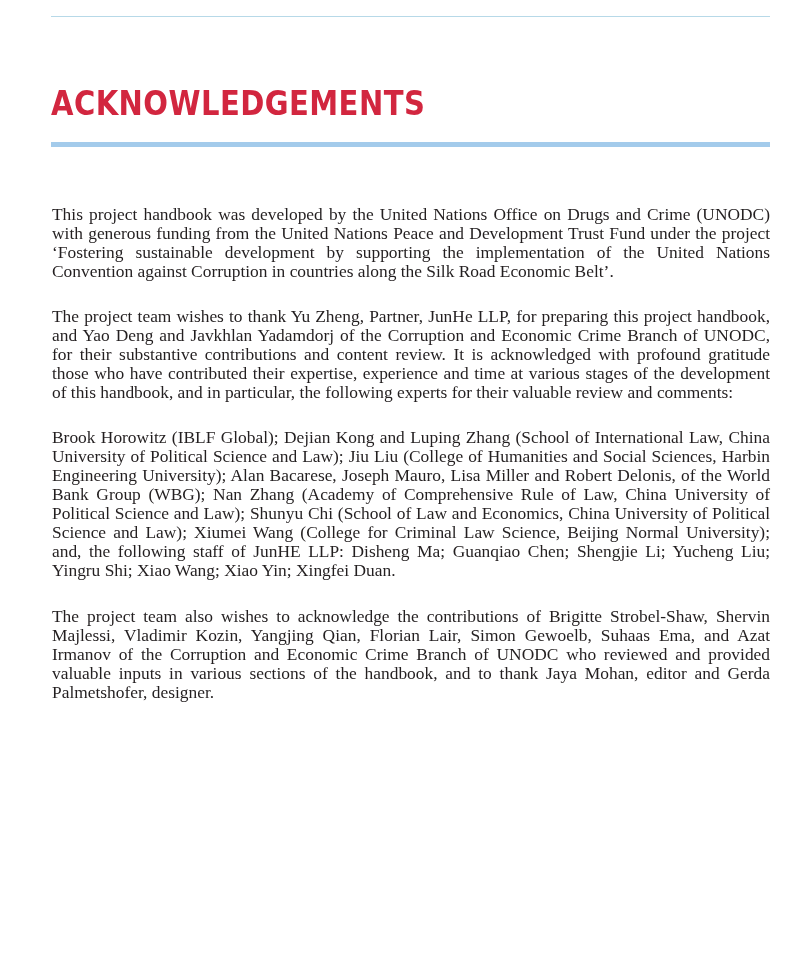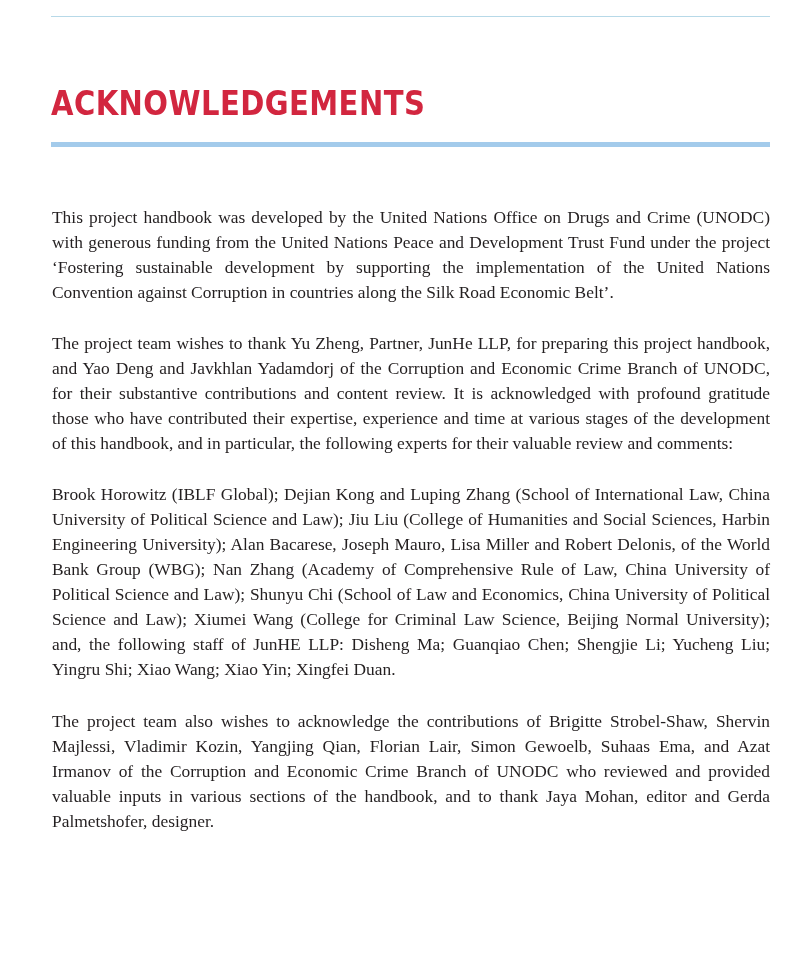--- a/index.html
+++ b/index.html
@@ -44,21 +44,21 @@
       height: 5px;
       background: #a3cbeb;
     }
     .body-text {
       position: absolute;
       left: 52px;
       top: 205px;
       width: 718px;
       font-family: "Liberation Serif", "DejaVu Serif", serif;
       font-size: 17.4px;
-      line-height: 25px;
+      line-height: 19px;
       color: #231f20;
     }
     .body-text p {
       margin: 0 0 26.2px 0;
       text-align: justify;
       text-align-last: left;
     }
   </style>
 </head>
 <body>

